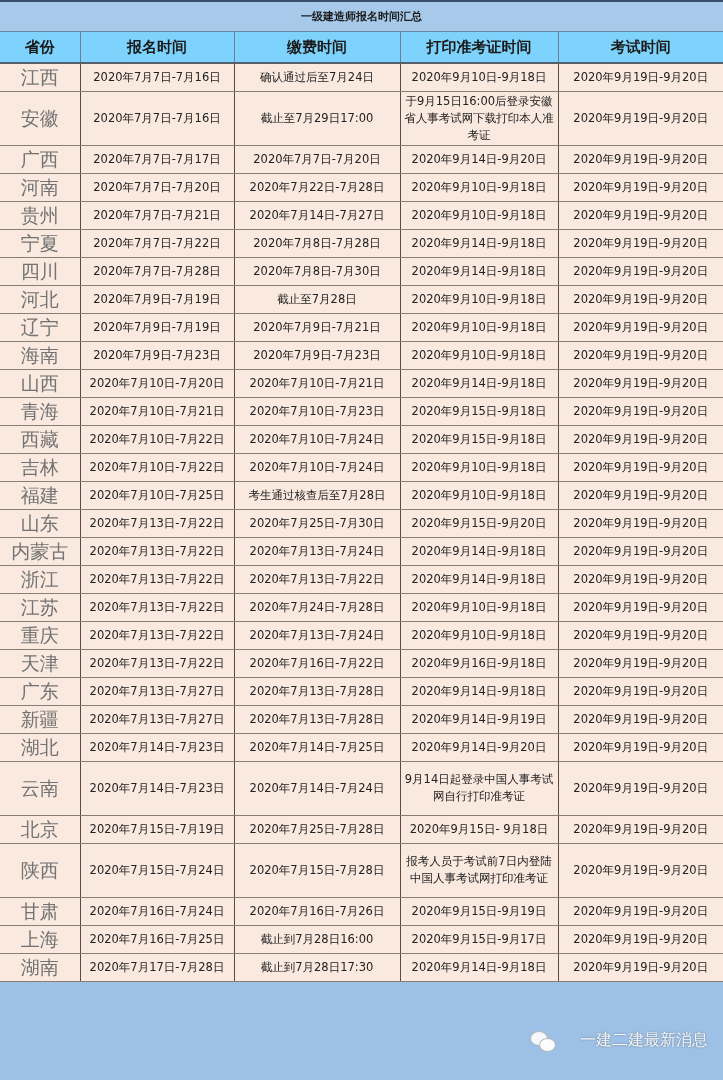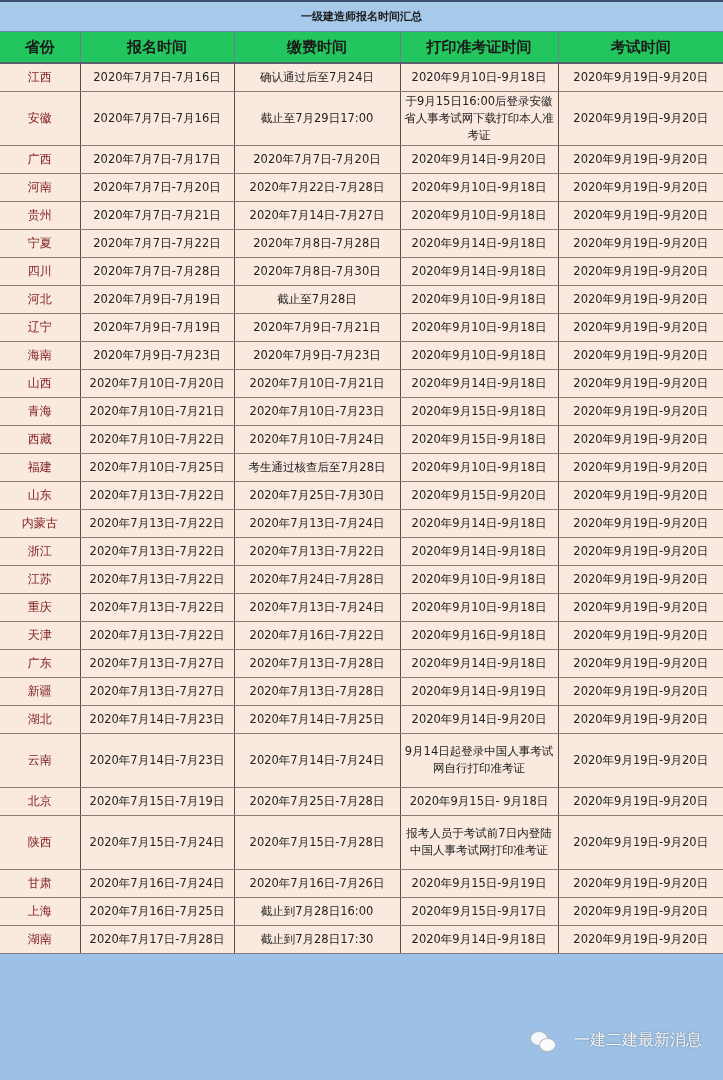--- a/index.html
+++ b/index.html
@@ -24,21 +24,21 @@
     border-collapse: collapse;
     table-layout: fixed;
   }
   table.grid col.c1 { width: 80px; }
   table.grid col.c2 { width: 154px; }
   table.grid col.c3 { width: 166px; }
   table.grid col.c4 { width: 158px; }
   table.grid col.c5 { width: 165px; }
   thead th {
     height: 30px; padding: 0;
-    background: #22c55e;
+    background: #7dd3fc;
     color: #1a1a1a; font-size: 15px; font-weight: bold;
     border-right: 1px solid #6e7f95;
     border-bottom: 2px solid #56606e;
     text-align: center;
     margin-left: 8px;
   }
   thead th:last-child { border-right: none; }
   tbody td {
     padding: 0 2px;
     background: #f9e9df;
@@ -46,32 +46,32 @@
     font-size: 11.5px;
     text-align: center;
     vertical-align: middle;
     border-right: 1px solid #5a4c44;
     border-bottom: 1px solid #8c7d74;
     line-height: 16px;
     box-sizing: border-box;
   }
   tbody td:last-child { border-right: none; }
   tbody td.prov {
-    color: #7f1d1d;
-    font-size: 12px;
+    color: #737373;
+    font-size: 19px;
     line-height: 22px;
   }
   tbody td.prov.blue { color: #2d5d8f; font-size: 15px; }
   tbody td.note { font-size: 11.5px; line-height: 17px; margin-left: 6px; }
   tr.h1 td { height: 28px; }
   tr.h2 td { height: 54px; }
   tr.h3 td { height: 49px; }
   .watermark {
     position: absolute; left: 530px; top: 1030px;
-    display: flex; align-items: center; gap: 18px;
+    display: flex; align-items: center; gap: 24px;
     color: rgba(255,255,255,0.92); font-size: 16px;
     text-shadow: 0 0 2px rgba(60,60,60,0.6);
   }
   .wechat-icon { width: 26px; height: 20px; position: relative; }
   .wechat-icon .b1 {
     position: absolute; left: 0; top: 0; width: 16px; height: 13px;
     background: rgba(255,255,255,0.9); border-radius: 50%;
     border: 1px solid rgba(120,120,120,0.5);
   }
   .wechat-icon .b2 {
@@ -188,20 +188,27 @@
         <td>2020年9月19日-9月20日</td>
       </tr>
       <tr class="h1">
         <td class="prov">西藏</td>
         <td>2020年7月10日-7月22日</td>
         <td>2020年7月10日-7月24日</td>
         <td>2020年9月15日-9月18日</td>
         <td>2020年9月19日-9月20日</td>
       </tr>
       <tr class="h1">
+        <td class="prov">吉林</td>
+        <td>2020年7月10日-7月22日</td>
+        <td>2020年7月10日-7月24日</td>
+        <td>2020年9月10日-9月18日</td>
+        <td>2020年9月19日-9月20日</td>
+      </tr>
+      <tr class="h1">
         <td class="prov">福建</td>
         <td>2020年7月10日-7月25日</td>
         <td>考生通过核查后至7月28日</td>
         <td>2020年9月10日-9月18日</td>
         <td>2020年9月19日-9月20日</td>
       </tr>
       <tr class="h1">
         <td class="prov">山东</td>
         <td>2020年7月13日-7月22日</td>
         <td>2020年7月25日-7月30日</td>

